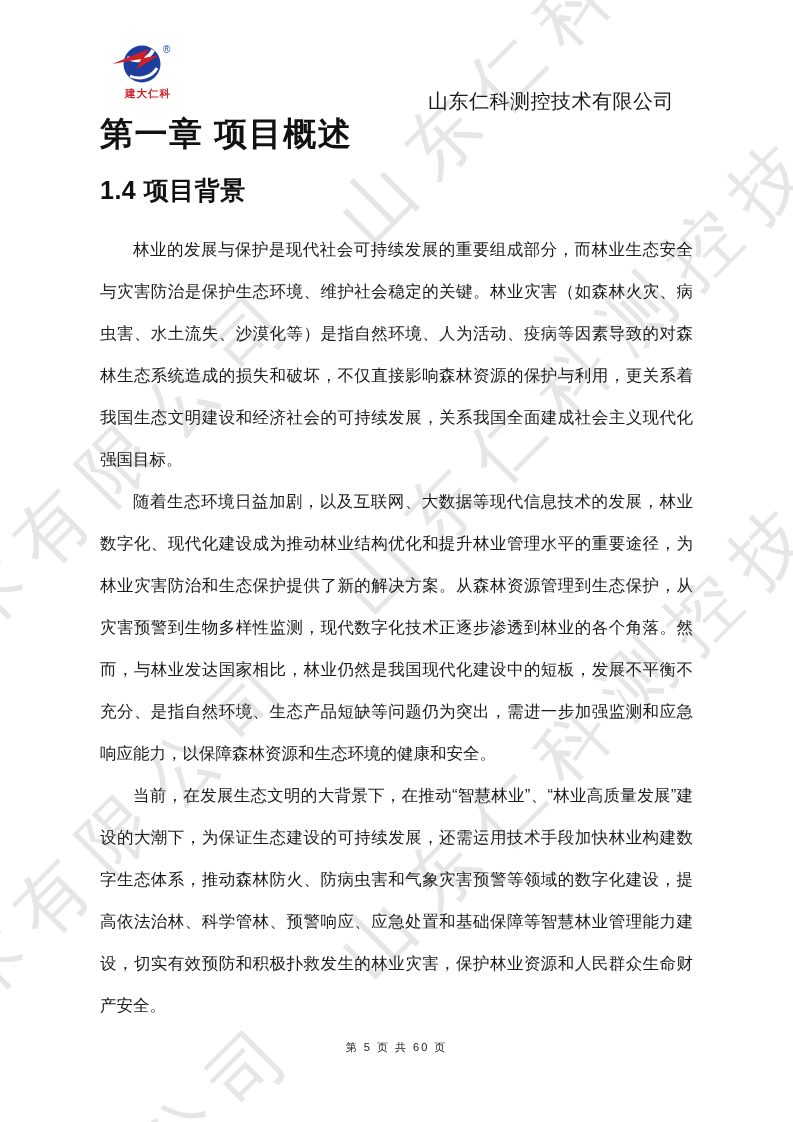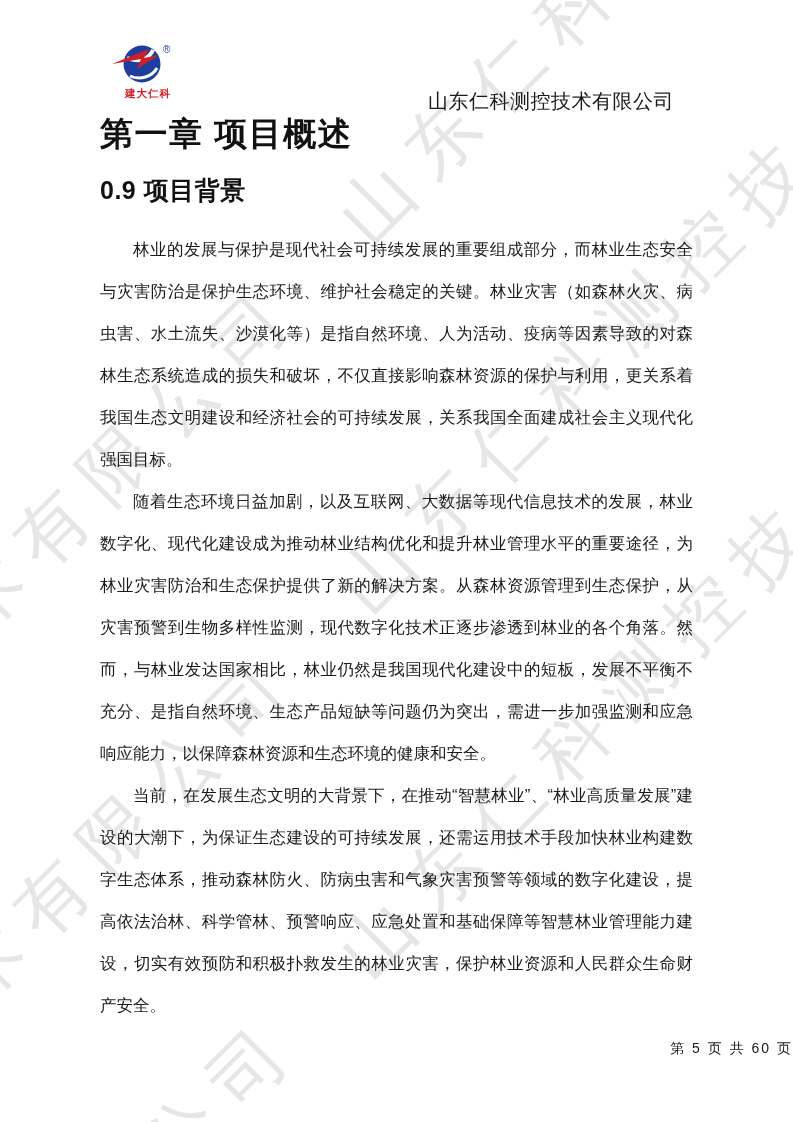--- a/index.html
+++ b/index.html
@@ -103,22 +103,22 @@
   .body-text p {
     margin: 0;
     text-indent: 2em;
   }
   
   .page-footer {
     position: absolute;
     left: 0;
     top: 1040px;
     width: 100%;
-    text-align: right;
-    font-size: 14px;
+    text-align: center;
+    font-size: 11px;
     letter-spacing: 2px;
     color: #1a1a1a;
     z-index: 2;
   }
 </style>
 </head>
 <body>
 
 <div class="page">
 
@@ -137,21 +137,21 @@
         <path d="M1 22 L38 7 L33 16 L48 13 L26 27 L30 17 Z" fill="#d01f26"></path>
         <text x="52" y="11" font-size="10" fill="#1d3e9d">®</text>
       </svg>
     </span>
     <div class="logo-text">建大仁科</div>
   </div>
 
   <div class="company-name">山东仁科测控技术有限公司</div>
 
   <h1 class="chapter-title">第一章 项目概述</h1>
-  <h2 class="section-title">0.9 项目背景</h2>
+  <h2 class="section-title">1.4 项目背景</h2>
 
   <div class="body-text">
     <p>林业的发展与保护是现代社会可持续发展的重要组成部分，而林业生态安全与灾害防治是保护生态环境、维护社会稳定的关键。林业灾害（如森林火灾、病虫害、水土流失、沙漠化等）是指自然环境、人为活动、疫病等因素导致的对森林生态系统造成的损失和破坏，不仅直接影响森林资源的保护与利用，更关系着我国生态文明建设和经济社会的可持续发展，关系我国全面建成社会主义现代化强国目标。</p>
     <p>随着生态环境日益加剧，以及互联网、大数据等现代信息技术的发展，林业数字化、现代化建设成为推动林业结构优化和提升林业管理水平的重要途径，为林业灾害防治和生态保护提供了新的解决方案。从森林资源管理到生态保护，从灾害预警到生物多样性监测，现代数字化技术正逐步渗透到林业的各个角落。然而，与林业发达国家相比，林业仍然是我国现代化建设中的短板，发展不平衡不充分、是指自然环境、生态产品短缺等问题仍为突出，需进一步加强监测和应急响应能力，以保障森林资源和生态环境的健康和安全。</p>
     <p>当前，在发展生态文明的大背景下，在推动“智慧林业”、“林业高质量发展”建设的大潮下，为保证生态建设的可持续发展，还需运用技术手段加快林业构建数字生态体系，推动森林防火、防病虫害和气象灾害预警等领域的数字化建设，提高依法治林、科学管林、预警响应、应急处置和基础保障等智慧林业管理能力建设，切实有效预防和积极扑救发生的林业灾害，保护林业资源和人民群众生命财产安全。</p>
   </div>
 
   <div class="page-footer">第 5 页 共 60 页</div>
 
 </div>

